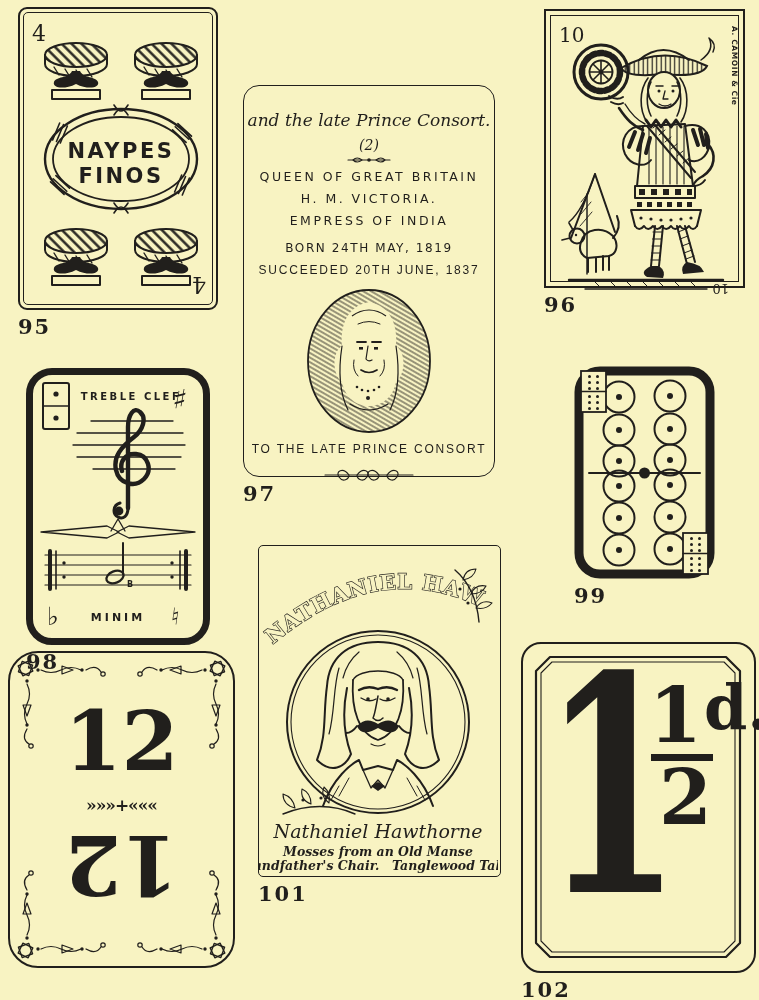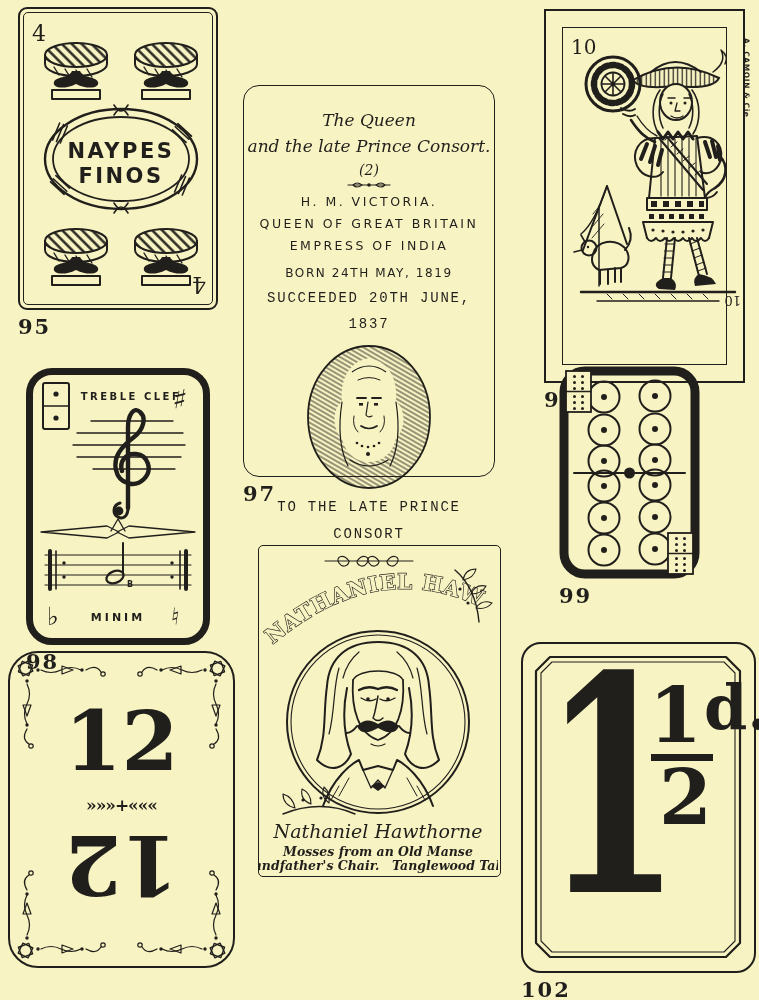--- a/index.html
+++ b/index.html
@@ -13,30 +13,30 @@
   
   svg{display:block;}
   .s{stroke:var(--ink);fill:none;stroke-linecap:round;stroke-linejoin:round;}
   .f{fill:var(--ink);stroke:none;}
   .t{fill:var(--ink);stroke:none;}
   .paperfill{fill:var(--paper);}
   
   .c95{width:200px;height:303px;border:2.5px solid var(--ink);border-radius:9px;padding:3px;}
   .c95 .inner{width:100%;height:100%;box-sizing:border-box;border:1.5px solid var(--ink);border-radius:5px;}
   
-  .c96{width:201px;height:374px;border:2px solid var(--ink);padding:16px;}
+  .c96{width:201px;height:279px;border:2px solid var(--ink);padding:4px;}
   .c96 .inner{width:100%;height:100%;box-sizing:border-box;border:1.2px solid var(--ink);}
   
   .c97{width:252px;height:392px;border:1.6px solid var(--ink);border-radius:16px;
        text-align:center;padding-top:22px;}
   .c97 .script{font-family:"DejaVu Serif",serif;font-style:italic;font-size:17px;line-height:1.5;}
   .c97 .num{font-family:"DejaVu Serif",serif;font-style:italic;font-size:14px;margin-top:3px;}
   .c97 .caps1{font-family:"DejaVu Sans",sans-serif;font-size:12.5px;letter-spacing:2.5px;line-height:1.6;margin-top:2px;}
   .c97 .caps2{font-family:"DejaVu Sans",sans-serif;font-size:12px;letter-spacing:1.6px;line-height:1.9;}
-  .c97 .caps3{font-family:Liberation Mono, monospace;font-size:14px;letter-spacing:1.8px;line-height:1.9;}
+  .c97 .caps3{font-family:Liberation Sans, sans-serif;font-size:12px;letter-spacing:1.8px;line-height:1.9;}
   .c97 .portrait{margin:4px auto 2px auto;}
   
   .c98{width:184px;height:277px;border:7px solid var(--ink);border-radius:26px;}
   
   
   .c100{width:227px;height:317px;border:2px solid var(--ink);border-radius:30px;padding-left:48px;}
   .c100 .stack{position:absolute;left:0;top:0;width:100%;text-align:center;}
   .c100 .big{font-family:"DejaVu Serif",serif;font-weight:bold;font-size:82px;line-height:0.8;margin-top:56px;}
   .c100 .orn{font-family:"DejaVu Serif",serif;font-weight:bold;font-size:17px;letter-spacing:-1px;margin-top:20px;}
   .c100 .big.flip{transform:rotate(180deg);margin-top:16px;}
@@ -109,30 +109,29 @@
         <text class="t" x="97" y="145" text-anchor="middle" font-family="DejaVu Sans,sans-serif" font-weight="bold" font-size="21" letter-spacing="2.5">NAYPES</text>
         <text class="t" x="97" y="170" text-anchor="middle" font-family="DejaVu Sans,sans-serif" font-weight="bold" font-size="21" letter-spacing="2.5">FINOS</text>
       </svg>
       </div>
     </div>
     <div class="caption">95</div>
   </div>
 
   <div class="fig" style="left:243px;top:85px;width:252px;">
     <div class="card c97">
-      <div class="script">The Queen</div>
       <div class="script">and the late Prince Consort.</div>
       <div class="num">(2)</div>
       <svg width="46" height="10" viewBox="0 0 46 10" style="margin:2px auto">
         <path class="s" stroke-width="1.1" d="M2,5 H44"></path>
         <path class="s" stroke-width="1.1" d="M16,5 q-5,-4 -9,0 q4,4 9,0 M30,5 q5,-4 9,0 q-4,4 -9,0"></path>
         <circle class="f" cx="23" cy="5" r="1.8"></circle>
       </svg>
+      <div class="caps1">QUEEN OF GREAT BRITAIN</div>
       <div class="caps1">H. M. VICTORIA.</div>
-      <div class="caps1">QUEEN OF GREAT BRITAIN</div>
       <div class="caps1">EMPRESS OF INDIA</div>
       <div class="caps2" style="margin-top:6px">BORN 24TH MAY, 1819</div>
       <div class="caps3">SUCCEEDED 20TH JUNE, 1837</div>
       <svg class="portrait" width="134" height="150" viewBox="0 0 134 150">
         <ellipse cx="67" cy="75" rx="61" ry="71" fill="url(#ph-fine)" stroke="#211f1c" stroke-width="1.8"></ellipse>
         <path class="paperfill" d="M67,16 C45,20 38,40 40,60 C30,66 30,88 40,96 C46,128 88,128 94,96 C104,88 104,66 94,60 C96,40 89,20 67,16 Z"></path>
         <path d="M50,30 Q67,18 84,30 Q76,24 67,24 Q58,24 50,30 Z" fill="url(#ph-fine)" stroke="#211f1c" stroke-width="1.2"></path>
         <path class="s" stroke-width="1" d="M56,38 Q67,33 78,38"></path>
         <path class="s" stroke-width="1.8" d="M55,56 h9 M70,56 h9"></path>
         <rect class="f" x="57" y="61" width="4" height="2.6"></rect>
@@ -310,21 +309,21 @@
           <text class="t" x="94" y="212" font-size="8" font-family="DejaVu Sans,sans-serif" font-weight="bold">B</text>
         </g>
         <text class="t" x="14" y="250" font-size="25" font-family="DejaVu Sans,sans-serif">♭</text>
         <text class="t" x="85" y="246" text-anchor="middle" font-family="DejaVu Sans,sans-serif" font-weight="bold" font-size="11" letter-spacing="3">MINIM</text>
         <text class="t" x="138" y="250" font-size="23" font-family="DejaVu Sans,sans-serif" transform="rotate(8 146 242)">♮</text>
       </svg>
     </div>
     <div class="caption">98</div>
   </div>
 
-  <div class="fig" style="left:559px;top:366px;width:141px;">
+  <div class="fig" style="left:574px;top:366px;width:141px;">
     <div class="card" style="width:141px;height:213px;">
       <svg viewBox="0 0 141 213" width="141" height="213">
         <defs>
           <g id="pip6" class="f">
             <circle cx="4" cy="3" r="1.5"></circle>
               <circle cx="12" cy="3" r="1.5"></circle>
             <circle cx="4" cy="9" r="1.5"></circle>
               <circle cx="12" cy="9" r="1.5"></circle>
             <circle cx="4" cy="15" r="1.5"></circle>
               <circle cx="12" cy="15" r="1.5"></circle>
@@ -444,20 +443,21 @@
           <path class="s" stroke-width="1.4" d="M24,268 C48,258 74,258 96,268"></path>
           <path class="s" stroke-width="1.1" d="M36,262 q-2,-11 -12,-14 q0,11 12,14 Z M52,258 q0,-11 -9,-15 q-2,11 9,15 Z M70,257 q2,-10 -5,-16 q-4,10 5,16 Z"></path>
           <circle class="f" cx="44" cy="254" r="1.6"></circle>
             <circle class="f" cx="62" cy="252" r="1.6"></circle>
         </g>
         <text class="t" x="119" y="292" text-anchor="middle" font-family="DejaVu Serif,serif" font-style="italic" font-size="19">Nathaniel Hawthorne</text>
         <text class="t" x="119" y="310" text-anchor="middle" font-family="DejaVu Serif,serif" font-style="italic" font-weight="bold" font-size="12.5">Mosses from an Old Manse</text>
         <text class="t" x="119" y="324" text-anchor="middle" font-family="DejaVu Serif,serif" font-style="italic" font-weight="bold" font-size="12.5">Grandfather's Chair. Tanglewood Tales.</text>
       </svg>
     </div>
+    <div class="caption">101</div>
   </div>
 
   <div class="fig" style="left:521px;top:642px;width:235px;">
     <div class="card c102">
       <svg class="frame" viewBox="0 0 230 326" width="230" height="326">
         <path class="s" stroke-width="2.2" d="M27,13 H203 L217,27 V299 L203,313 H27 L13,299 V27 Z"></path>
         <path class="s" stroke-width="1.1" d="M29,18 H201 L212,29 V297 L201,308 H29 L18,297 V29 Z"></path>
       </svg>
       <div class="price">
         <div class="one">1</div>

